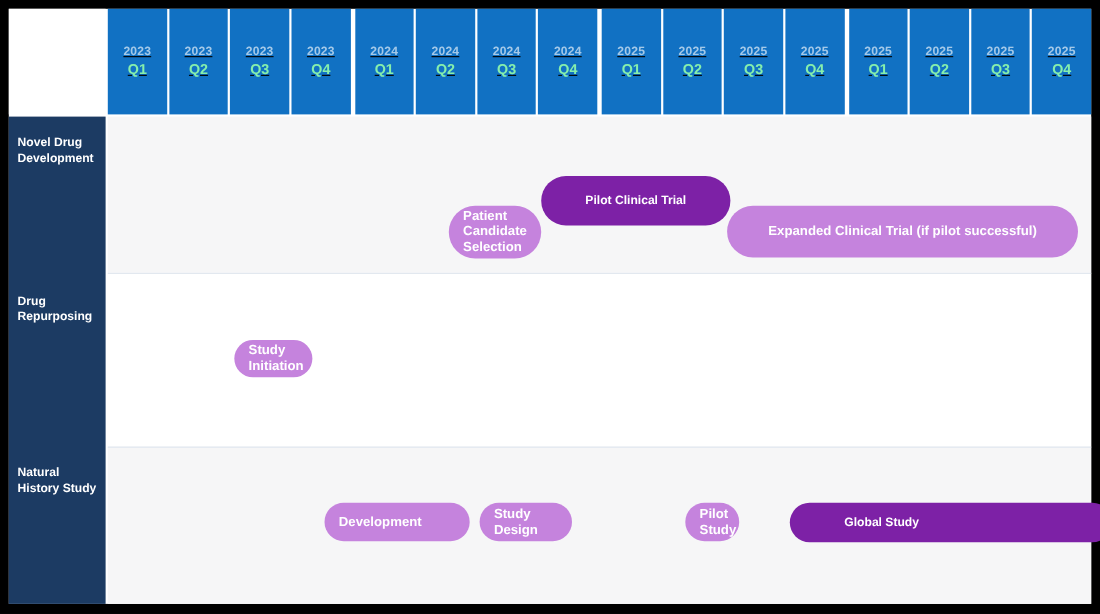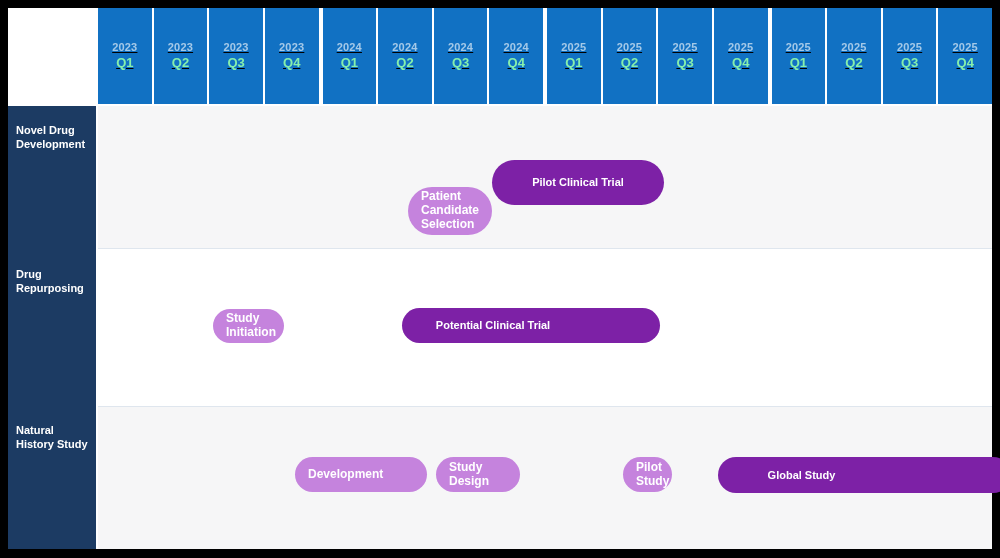--- a/index.html
+++ b/index.html
@@ -124,22 +124,22 @@
 
     <div class="sidebar">
       <div class="side-label sl-0">Novel Drug Development</div>
       <div class="side-label sl-1">Drug Repurposing</div>
       <div class="side-label sl-2">Natural History Study</div>
     </div>
 
     <div class="bars" id="bars">
         <div class="bar dark" style="left: 484px; top: 108px; width: 172px; height: 45px; margin-top: 44px;">Pilot Clinical Trial</div>
         <div class="bar light left-text" style="left: 400px; top: 179px; width: 84px; height: 48px;">Patient Candidate Selection</div>
+        <div class="bar light" style="left: 653px; top: 179px; width: 319px; height: 47px;">Expanded Clinical Trial (if pilot successful)</div>
         <div class="bar light left-text" style="left: 205px; top: 301px; width: 71px; height: 34px;">Study Initiation</div>
-        <div class="bar dark" style="left: 394px; top: 300px; width: 258px; height: 35px; padding-right: 76px;">Potential Clinical Trial</div>
         <div class="bar light left-text" style="left: 287px; top: 449px; width: 132px; height: 35px;">Development</div>
         <div class="bar light left-text" style="left: 428px; top: 449px; width: 84px; height: 35px;">Study Design</div>
         <div class="bar light left-text" style="left: 615px; top: 449px; width: 49px; height: 35px;">Pilot Study</div>
         <div class="bar dark" style="left: 710px; top: 449px; width: 293px; height: 36px; padding-right: 126px; text-align: right;">Global Study</div>
       </div>
 
   </div>
 </div>
 
 </body></html>

